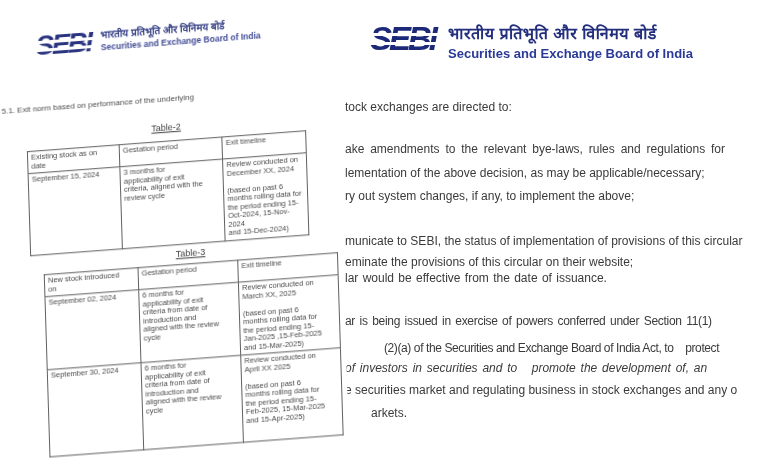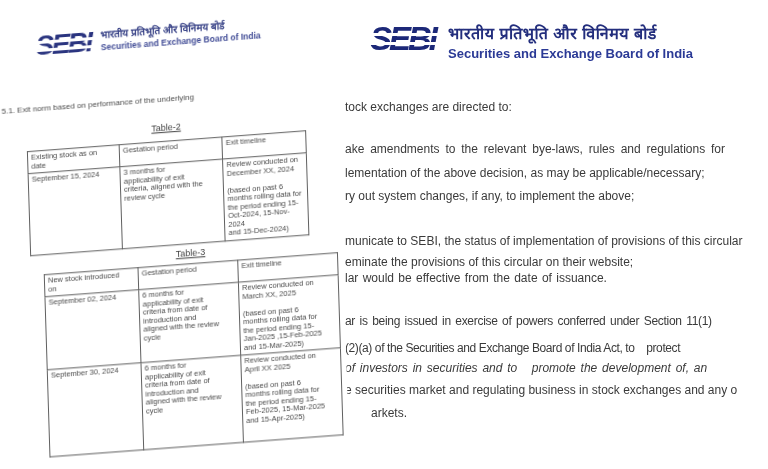--- a/index.html
+++ b/index.html
@@ -24,21 +24,21 @@
 
   .r-line{position:absolute;left:345px;font-size:12px;color:#3a3a3a;white-space:pre;}
   .rl0{top:100px;}
   .rl1{top:142px;word-spacing:2.5px;}
   .rl2{top:166px;}
   .rl3{top:189px;}
   .rl4{top:211px;margin-top:44px;}
   .rl5{top:234px;}
   .rl6{top:271px;word-spacing:1px;}
   .rl7{top:314px;word-spacing:1.5px;letter-spacing:-0.3px;}
-  .rl8{top:341px;letter-spacing:-0.4px;}
+  .rl8{top:341px;letter-spacing:-0.4px;margin-left:39px;}
   .rl9{top:361px;word-spacing:1.5px;font-style:italic;}
   .rl10{top:383px;}
   .rl11{top:406px;left:371px;}
 
   
   .left-page{
     position:absolute;left:-8px;top:6px;width:345px;height:478px;background:#ffffff;
     transform:rotate(-4.3deg) skewX(-2.5deg);transform-origin:48px 54px;
     color:#4a4a4a;filter:blur(0.25px);
   }

